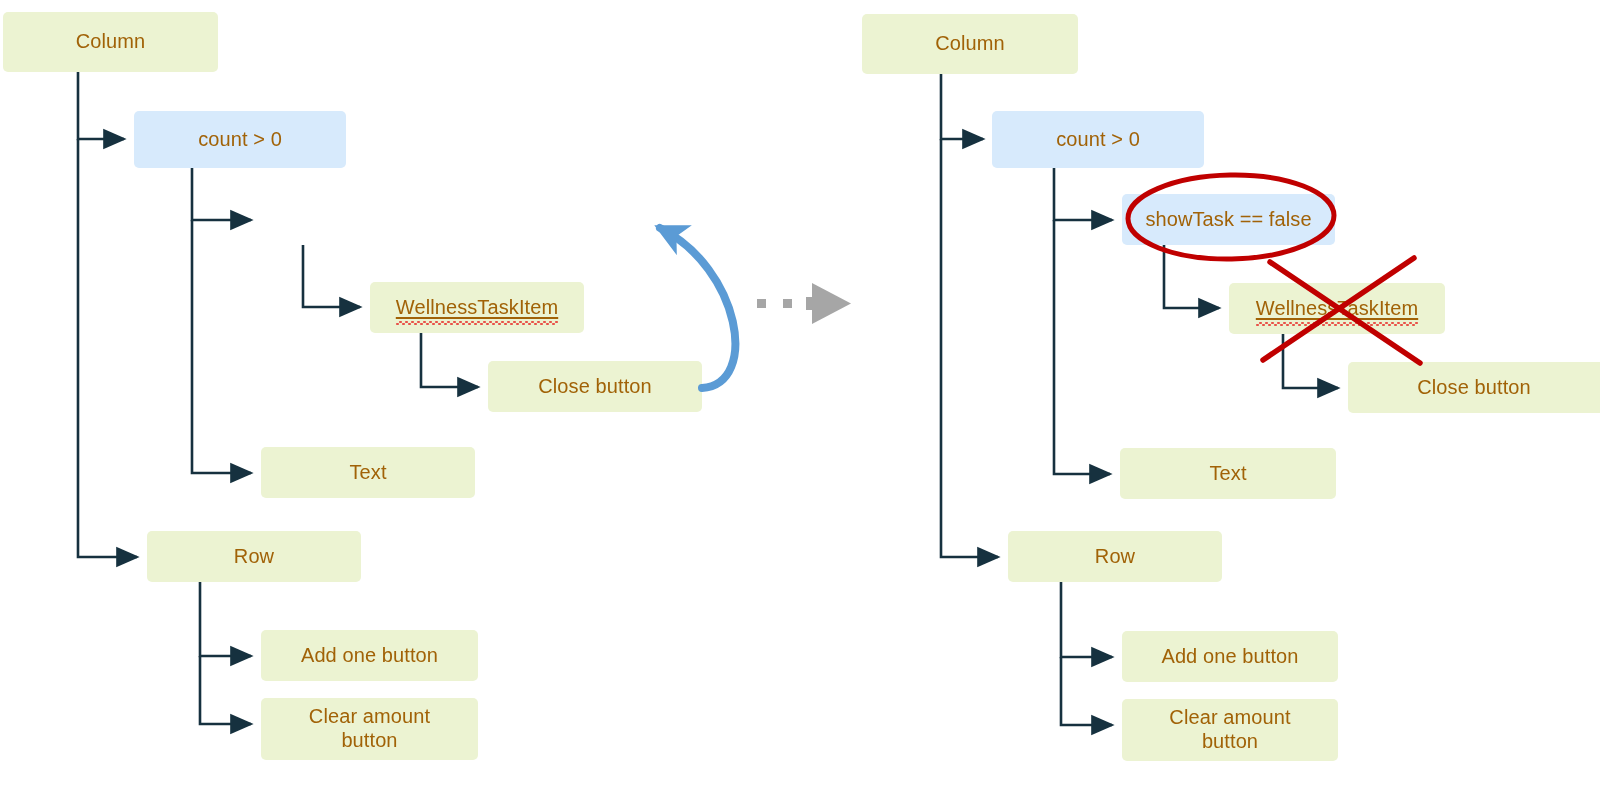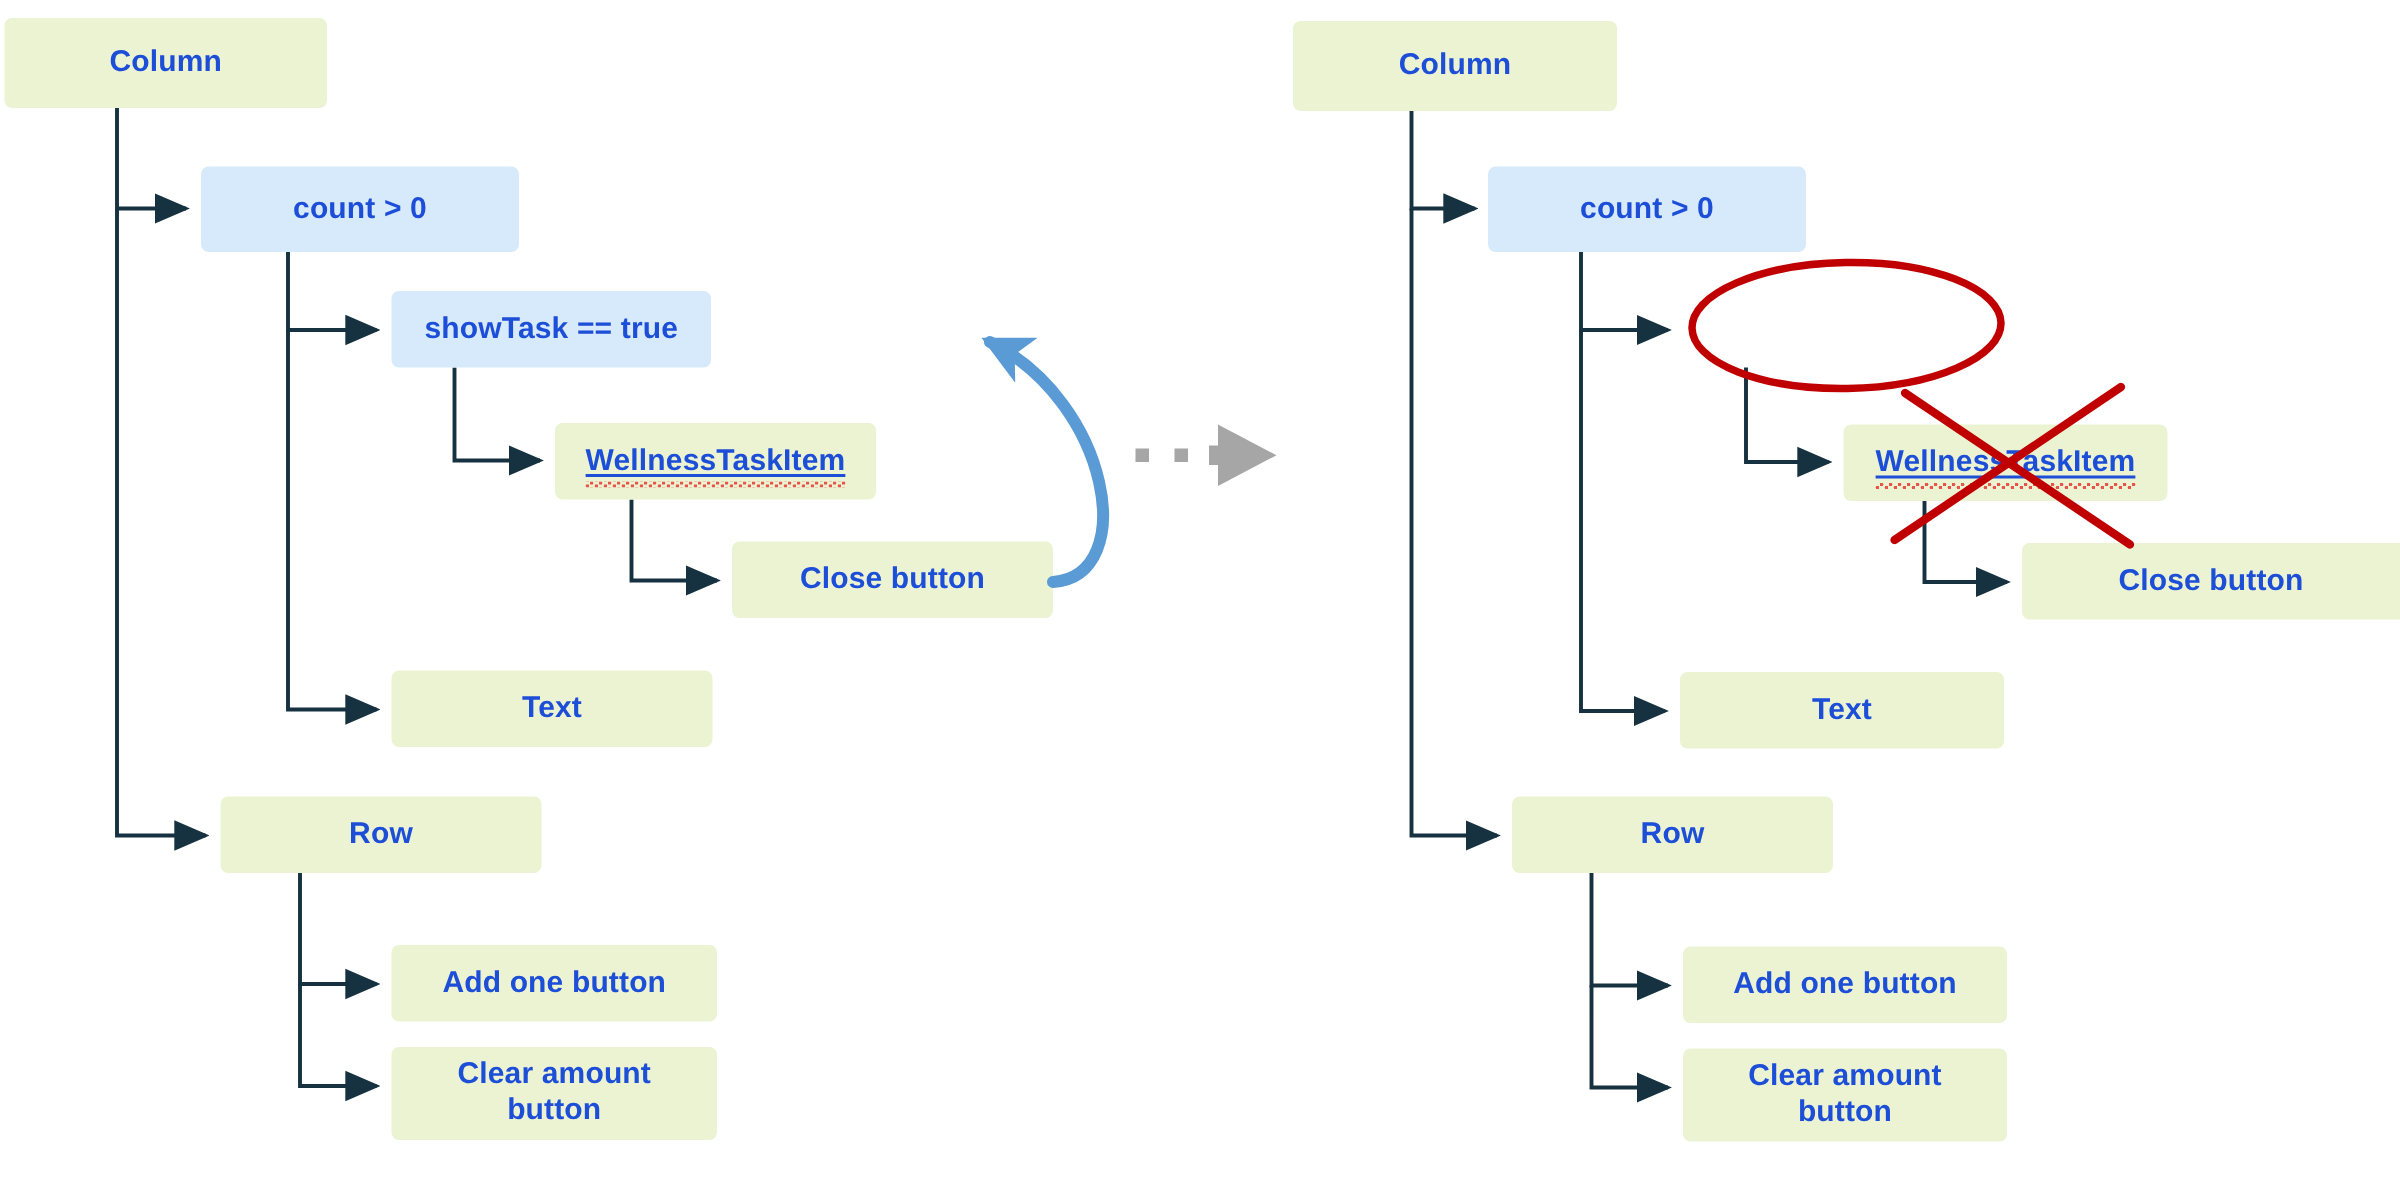--- a/index.html
+++ b/index.html
@@ -15,26 +15,25 @@
   #marks{z-index:3;}
   .node{
     position:absolute;
     z-index:2;
     box-sizing:border-box;
     display:flex;
     align-items:center;
     justify-content:center;
     text-align:center;
     border-radius:5px;
-    color:#1d4ed8;
+    color:#a16207;
     font-size:20px;
     line-height:1.18;
     letter-spacing:.1px;
     padding:4px 8px;
-    font-weight:bold;
   }
   .node.green{background:#ecf3d2;}
   .node.blue{background:#d7eafc;}
   .node .lbl{display:block;}
   .node.linky .lbl{
     text-decoration:underline;
     text-decoration-thickness:1.5px;
     text-underline-offset:3px;
   }
   .spell{position:relative;display:inline-block;text-align:right;}
@@ -98,23 +97,20 @@
   </svg>
 
   <div class="node green" style="left:3px;top:12px;width:215px;height:60px;">
     <span class="lbl">Column</span>
   </div>
 
   <div class="node blue" style="left:134px;top:111px;width:212px;height:57px;">
     <span class="lbl">count &gt; 0</span>
   </div>
 
-  <div class="node blue" style="left:261px;top:194px;width:213px;height:51px;">
-    <span class="lbl">showTask == true</span>
-  </div>
 
   <div class="node green linky" style="left:370px;top:282px;width:214px;height:51px;">
     <span class="lbl spell">WellnessTaskItem</span>
   </div>
 
   <div class="node green" style="left:488px;top:361px;width:214px;height:51px;">
     <span class="lbl">Close button</span>
   </div>
 
   <div class="node green" style="left:261px;top:447px;width:214px;height:51px;">
@@ -135,20 +131,23 @@
   </div>
 
   <div class="node green" style="left:862px;top:14px;width:216px;height:60px;">
     <span class="lbl">Column</span>
   </div>
 
   <div class="node blue" style="left:992px;top:111px;width:212px;height:57px;">
     <span class="lbl">count &gt; 0</span>
   </div>
 
+  <div class="node blue" style="left:1122px;top:194px;width:213px;height:51px;">
+    <span class="lbl">showTask == false</span>
+  </div>
 
   <div class="node green linky" style="left:1229px;top:283px;width:216px;height:51px;">
     <span class="lbl spell">WellnessTaskItem</span>
   </div>
 
   <div class="node green" style="left:1348px;top:362px;width:252px;height:51px;border-top-right-radius:0;border-bottom-right-radius:0;">
     <span class="lbl">Close button</span>
   </div>
 
   <div class="node green" style="left:1120px;top:448px;width:216px;height:51px;">

